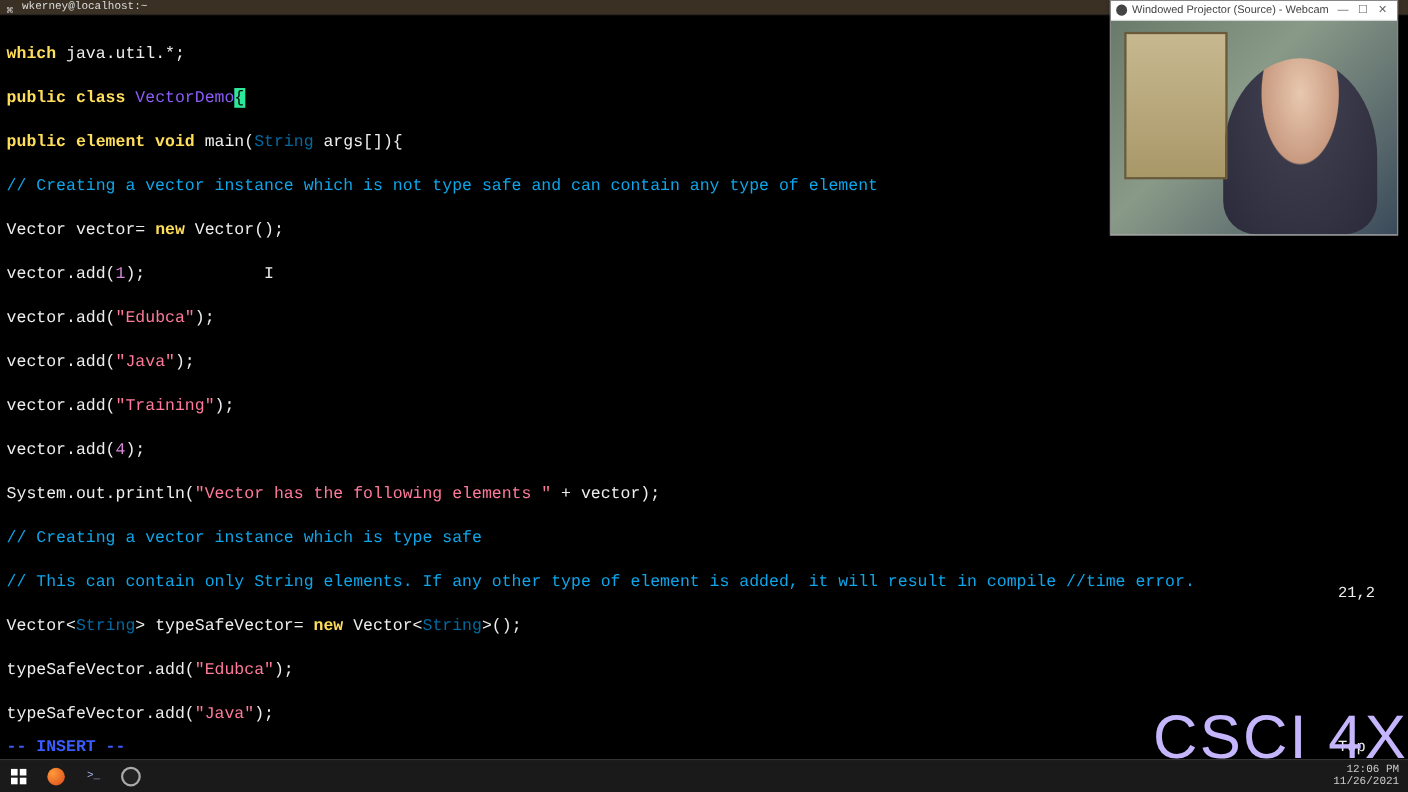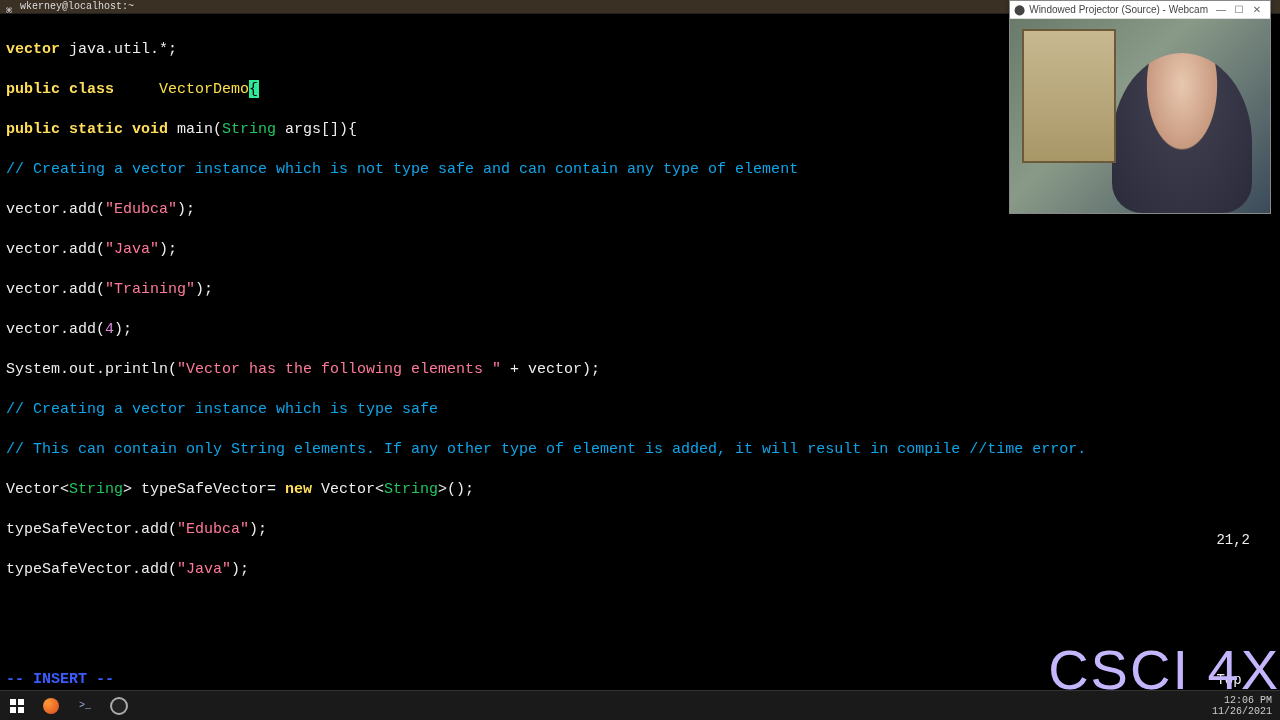--- a/index.html
+++ b/index.html
@@ -33,22 +33,22 @@
     left: 0;
     width: 1280px;
     height: 676px;
     background: #000;
     padding: 6px 0 0 6px;
     color: #eee;
     white-space: pre;
   }
   .line { height: 20px; }
   .kw   { color: #ffde5c; font-weight: bold; }      
-  .type { color: #22c55e; }                          
-  .ident{ color: #fde047; padding-left: 36px; }
+  .type { color: #0369a1; }                          
+  .ident{ color: #8b5cf6; }
   .str  { color: #ff7a9a; }                          
   .num  { color: #d787d7; }                          
   .cmt  { color: #0ea5e9; }
   .plain{ color: #eee; }
   .cursor-block {
     background: #2ee89a;
     color: #000;
     display: inline-block;
     width: 10px;
     height: 18px;
@@ -162,24 +162,26 @@
 </style>
 </head>
 <body>
 
 <div class="titlebar">
   <span class="icon">⌘</span>
   <span>wkerney@localhost:~</span>
 </div>
 
 <div class="editor">
-<div class="line"><span class="kw">vector</span><span class="plain"> java.util.*;</span></div>
+<div class="line"><span class="kw">which</span><span class="plain"> java.util.*;</span></div>
 <div class="line"><span class="kw">public class</span><span class="ident"> VectorDemo</span><span class="cursor-block">{</span></div>
-<div class="line"><span class="kw">public static void</span><span class="plain"> main(</span><span class="type">String</span><span class="plain"> args[]){</span></div>
+<div class="line"><span class="kw">public element void</span><span class="plain"> main(</span><span class="type">String</span><span class="plain"> args[]){</span></div>
 <div class="line"><span class="cmt">// Creating a vector instance which is not type safe and can contain any type of element</span></div>
+<div class="line"><span class="plain">Vector vector= </span><span class="kw">new</span><span class="plain"> Vector();</span></div>
+<div class="line"><span class="plain">vector.add(</span><span class="num">1</span><span class="plain">);</span><span class="caret-i">            I</span></div>
 <div class="line"><span class="plain">vector.add(</span><span class="str">"Edubca"</span><span class="plain">);</span></div>
 <div class="line"><span class="plain">vector.add(</span><span class="str">"Java"</span><span class="plain">);</span></div>
 <div class="line"><span class="plain">vector.add(</span><span class="str">"Training"</span><span class="plain">);</span></div>
 <div class="line"><span class="plain">vector.add(</span><span class="num">4</span><span class="plain">);</span></div>
 <div class="line"><span class="plain">System.out.println(</span><span class="str">"Vector has the following elements "</span><span class="plain"> + vector);</span></div>
 <div class="line"><span class="cmt">// Creating a vector instance which is type safe</span></div>
 <div class="line"><span class="cmt">// This can contain only String elements. If any other type of element is added, it will result in compile //time error.</span></div>
 <div class="line"><span class="plain">Vector&lt;</span><span class="type">String</span><span class="plain">&gt; typeSafeVector= </span><span class="kw">new</span><span class="plain"> Vector&lt;</span><span class="type">String</span><span class="plain">&gt;();</span></div>
 <div class="line"><span class="plain">typeSafeVector.add(</span><span class="str">"Edubca"</span><span class="plain">);</span></div>
 <div class="line"><span class="plain">typeSafeVector.add(</span><span class="str">"Java"</span><span class="plain">);</span></div>

